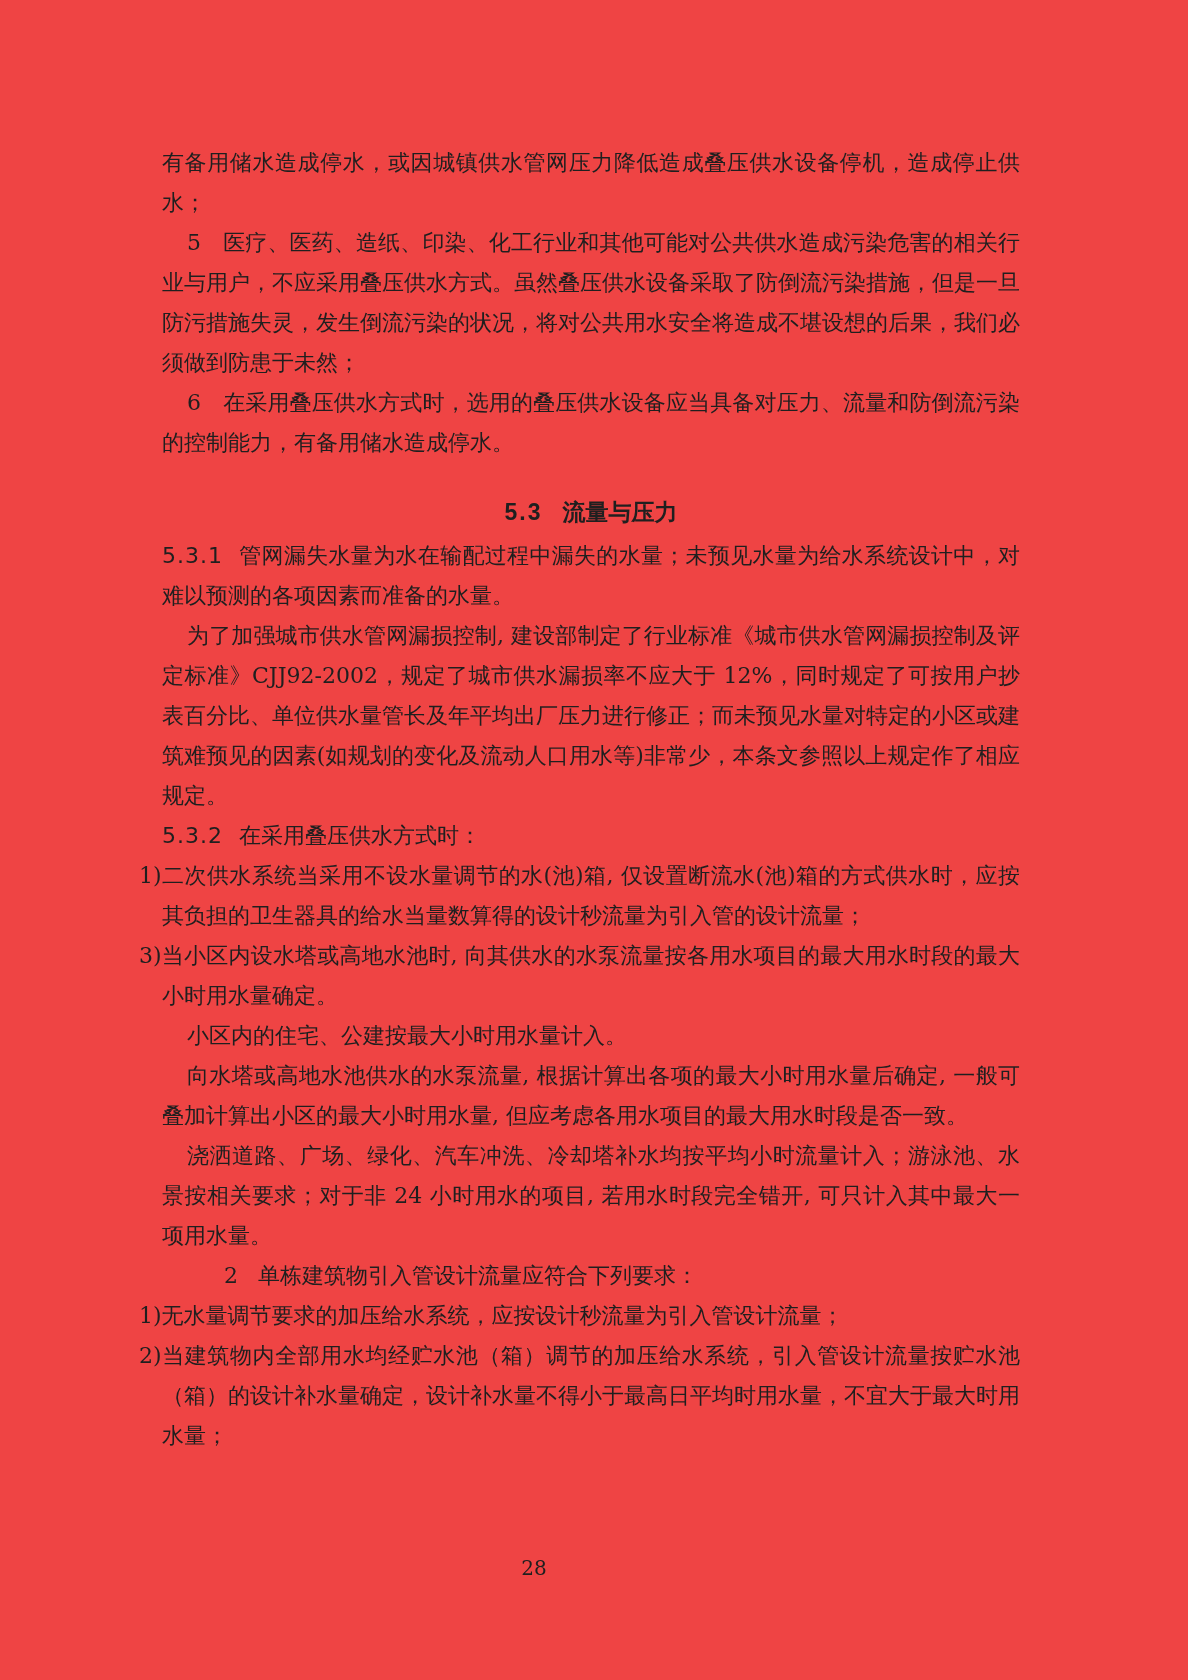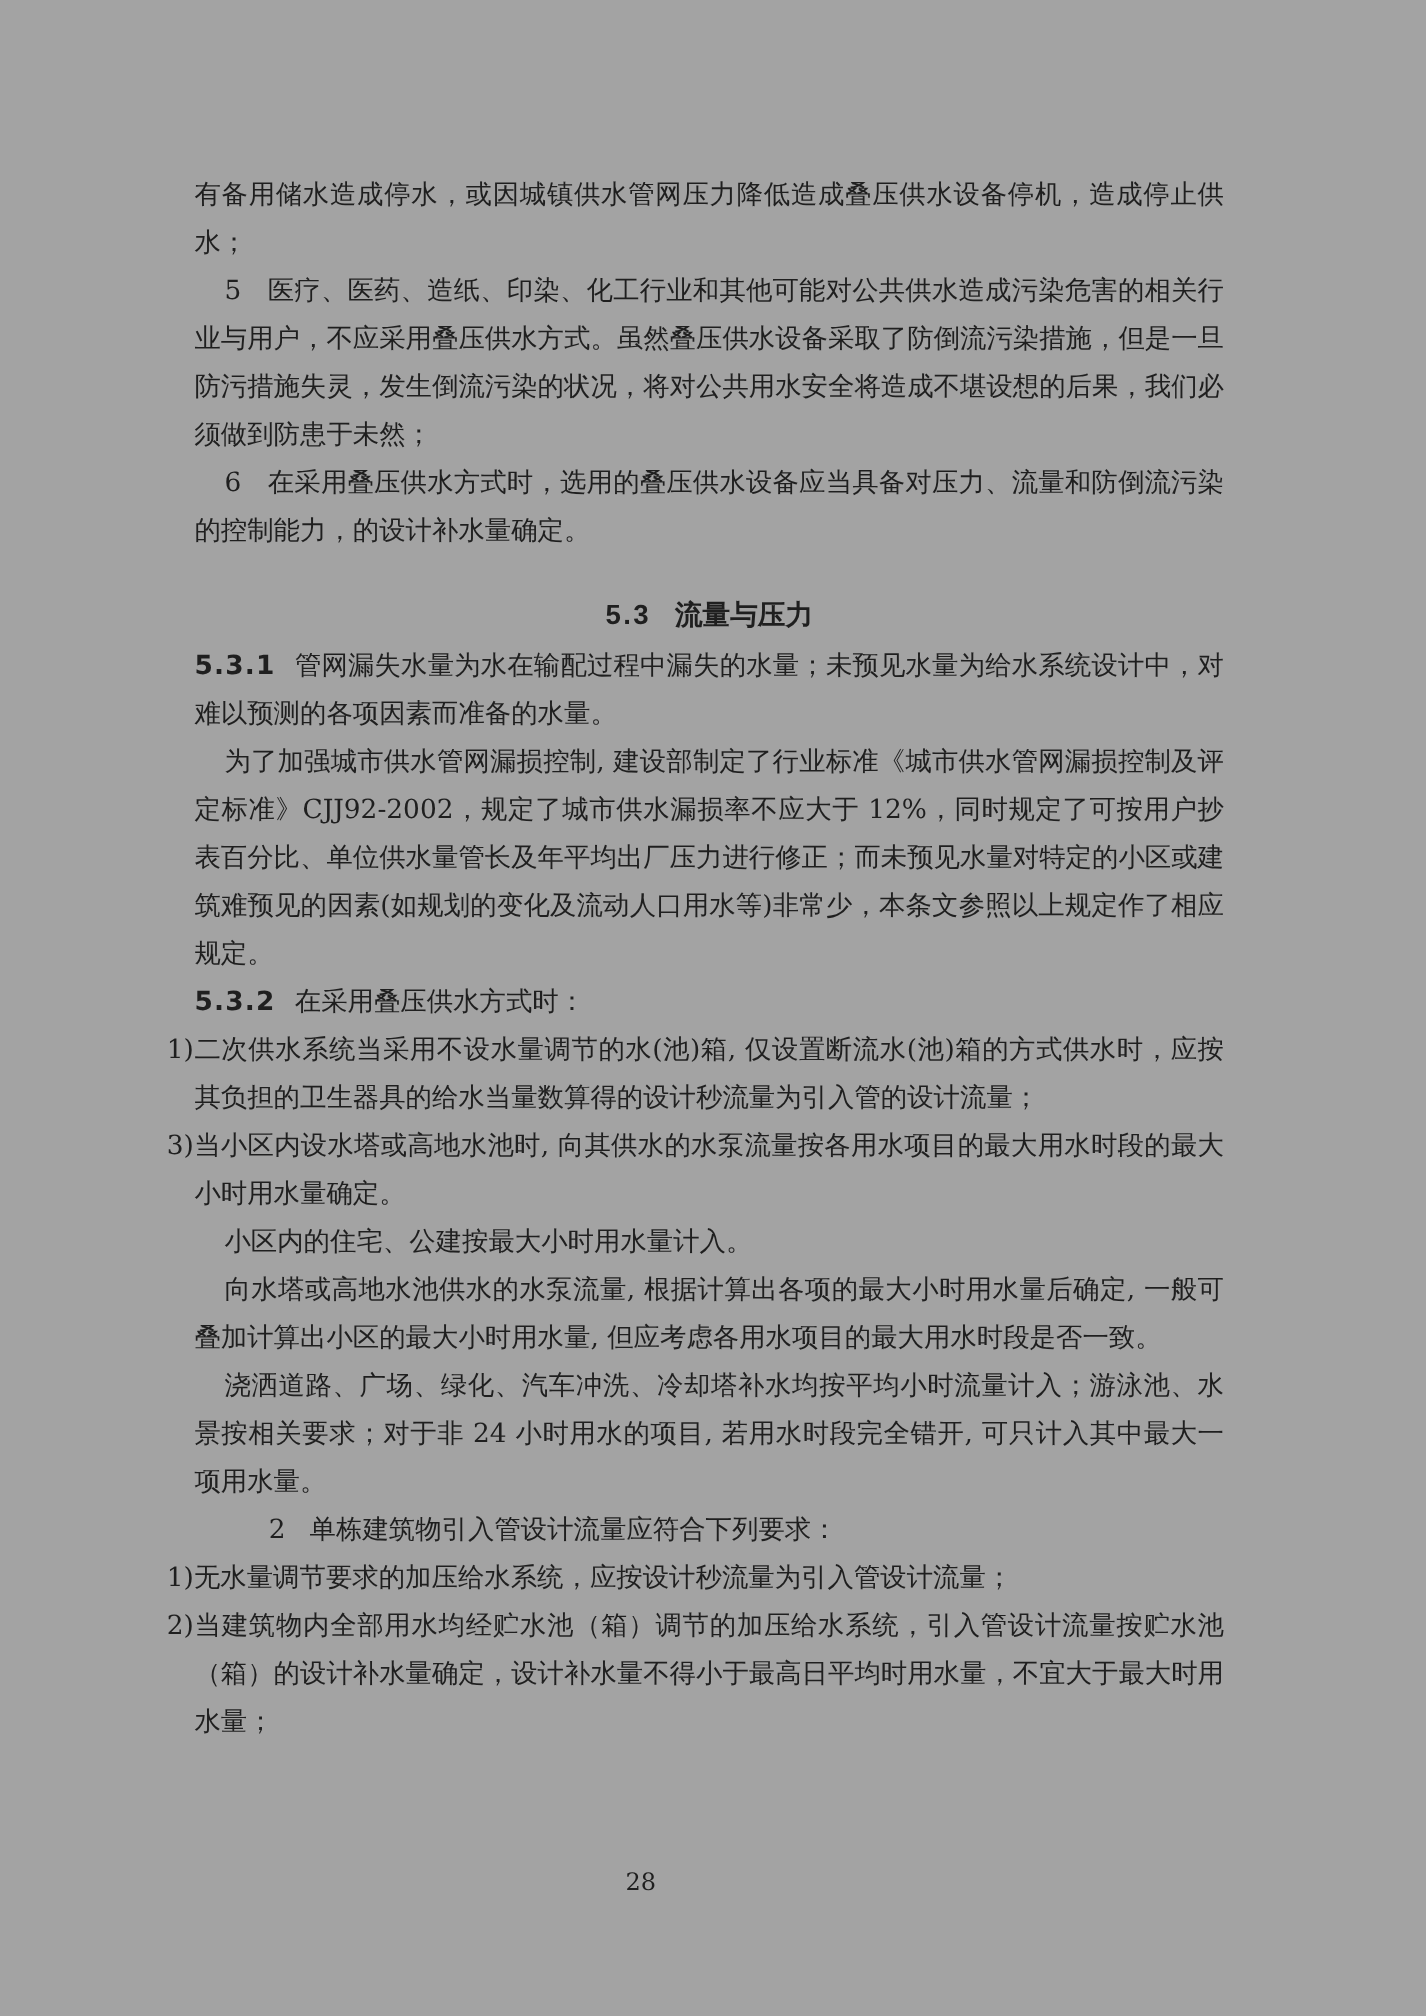--- a/index.html
+++ b/index.html
@@ -5,21 +5,21 @@
   html, body { margin: 0; padding: 0; }
   body {
     width: 1188px; height: 1680px;
     background: #fdfdfd;
     font-family: "DejaVu Serif", "Liberation Serif", serif;
     color: #1f1f1f;
     position: relative;
   }
   .page {
     position: absolute; inset: 0;
-    background: #a3a3a3;
+    background: #ef4444;
   }
   .content {
     position: absolute;
     left: 162px; top: 143px; width: 858px;
     font-size: 22px;
     line-height: 40px;
     text-align: justify;
   }
   .content p { margin: 0; padding: 0; }
 
@@ -28,21 +28,21 @@
 
   
   .p-indent { text-indent: 25px; }
 
   
   .num-marker { margin-left: 25px; margin-right: 22px; }
 
   
   .clause-label {
     font-family: "DejaVu Sans", "Liberation Sans", sans-serif;
-    font-weight: 700;
+    font-weight: 400;
     margin-right: 16px;
     letter-spacing: 1px;
   }
 
   
   .list-marker { margin-left: 62px; margin-right: 20px; }
 
   
   .sub-item { padding-left: 76px; text-indent: -23px; }
 
@@ -69,21 +69,21 @@
 </head>
 <body>
 
 <div class="page">
   <div class="content">
 
     <p class="p-plain">有备用储水造成停水，或因城镇供水管网压力降低造成叠压供水设备停机，造成停止供水；</p>
 
     <p class="p-plain"><span class="num-marker">5</span><span>医疗、医药、造纸、印染、化工行业和其他可能对公共供水造成污染危害的相关行业与用户，不应采用叠压供水方式。虽然叠压供水设备采取了防倒流污染措施，但是一旦防污措施失灵，发生倒流污染的状况，将对公共用水安全将造成不堪设想的后果，我们必须做到防患于未然；</span></p>
 
-    <p class="p-plain"><span class="num-marker">6</span><span>在采用叠压供水方式时，选用的叠压供水设备应当具备对压力、流量和防倒流污染的控制能力，的设计补水量确定。</span></p>
+    <p class="p-plain"><span class="num-marker">6</span><span>在采用叠压供水方式时，选用的叠压供水设备应当具备对压力、流量和防倒流污染的控制能力，有备用储水造成停水。</span></p>
 
     <p class="section-heading"><span class="h-num">5.3</span><span>流量与压力</span></p>
 
     <p class="p-plain"><span class="clause-label">5.3.1</span><span>管网漏失水量为水在输配过程中漏失的水量；未预见水量为给水系统设计中，对难以预测的各项因素而准备的水量。</span></p>
 
     <p class="p-indent">为了加强城市供水管网漏损控制, 建设部制定了行业标准《城市供水管网漏损控制及评定标准》CJJ92-2002，规定了城市供水漏损率不应大于 12%，同时规定了可按用户抄表百分比、单位供水量管长及年平均出厂压力进行修正；而未预见水量对特定的小区或建筑难预见的因素(如规划的变化及流动人口用水等)非常少，本条文参照以上规定作了相应规定。</p>
 
     <p class="p-plain"><span class="clause-label">5.3.2</span><span>在采用叠压供水方式时：</span></p>
 
 

